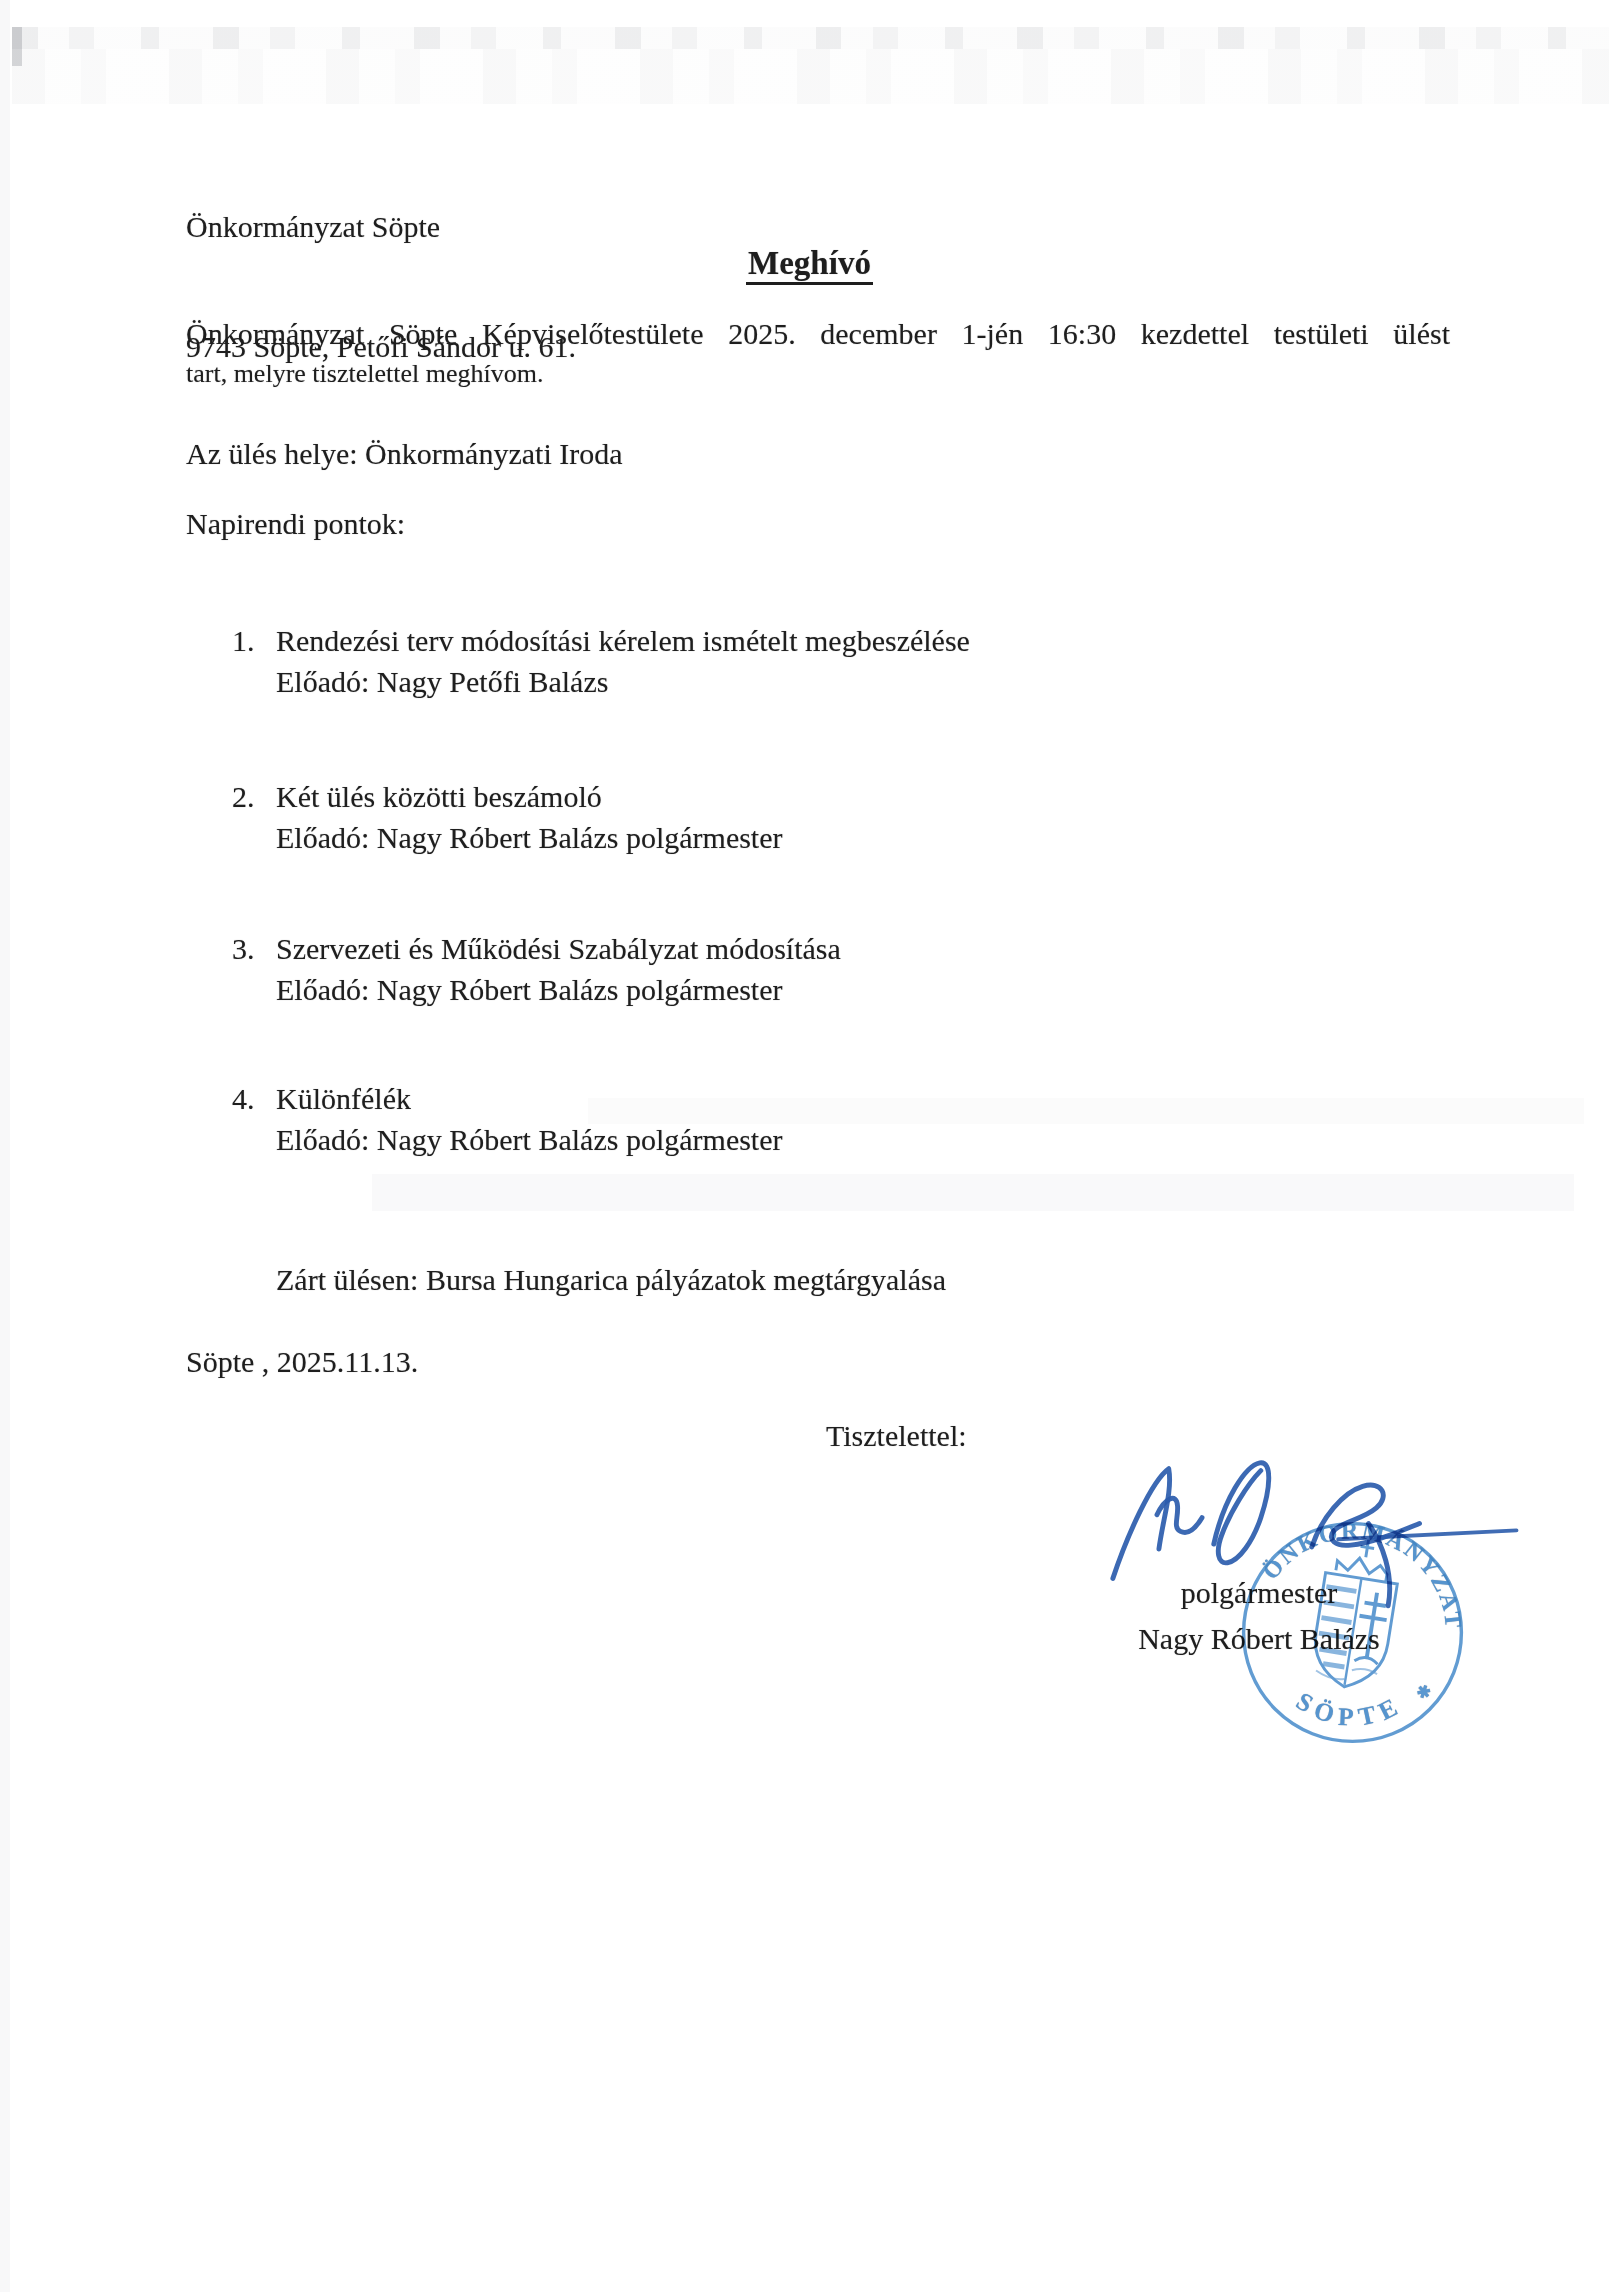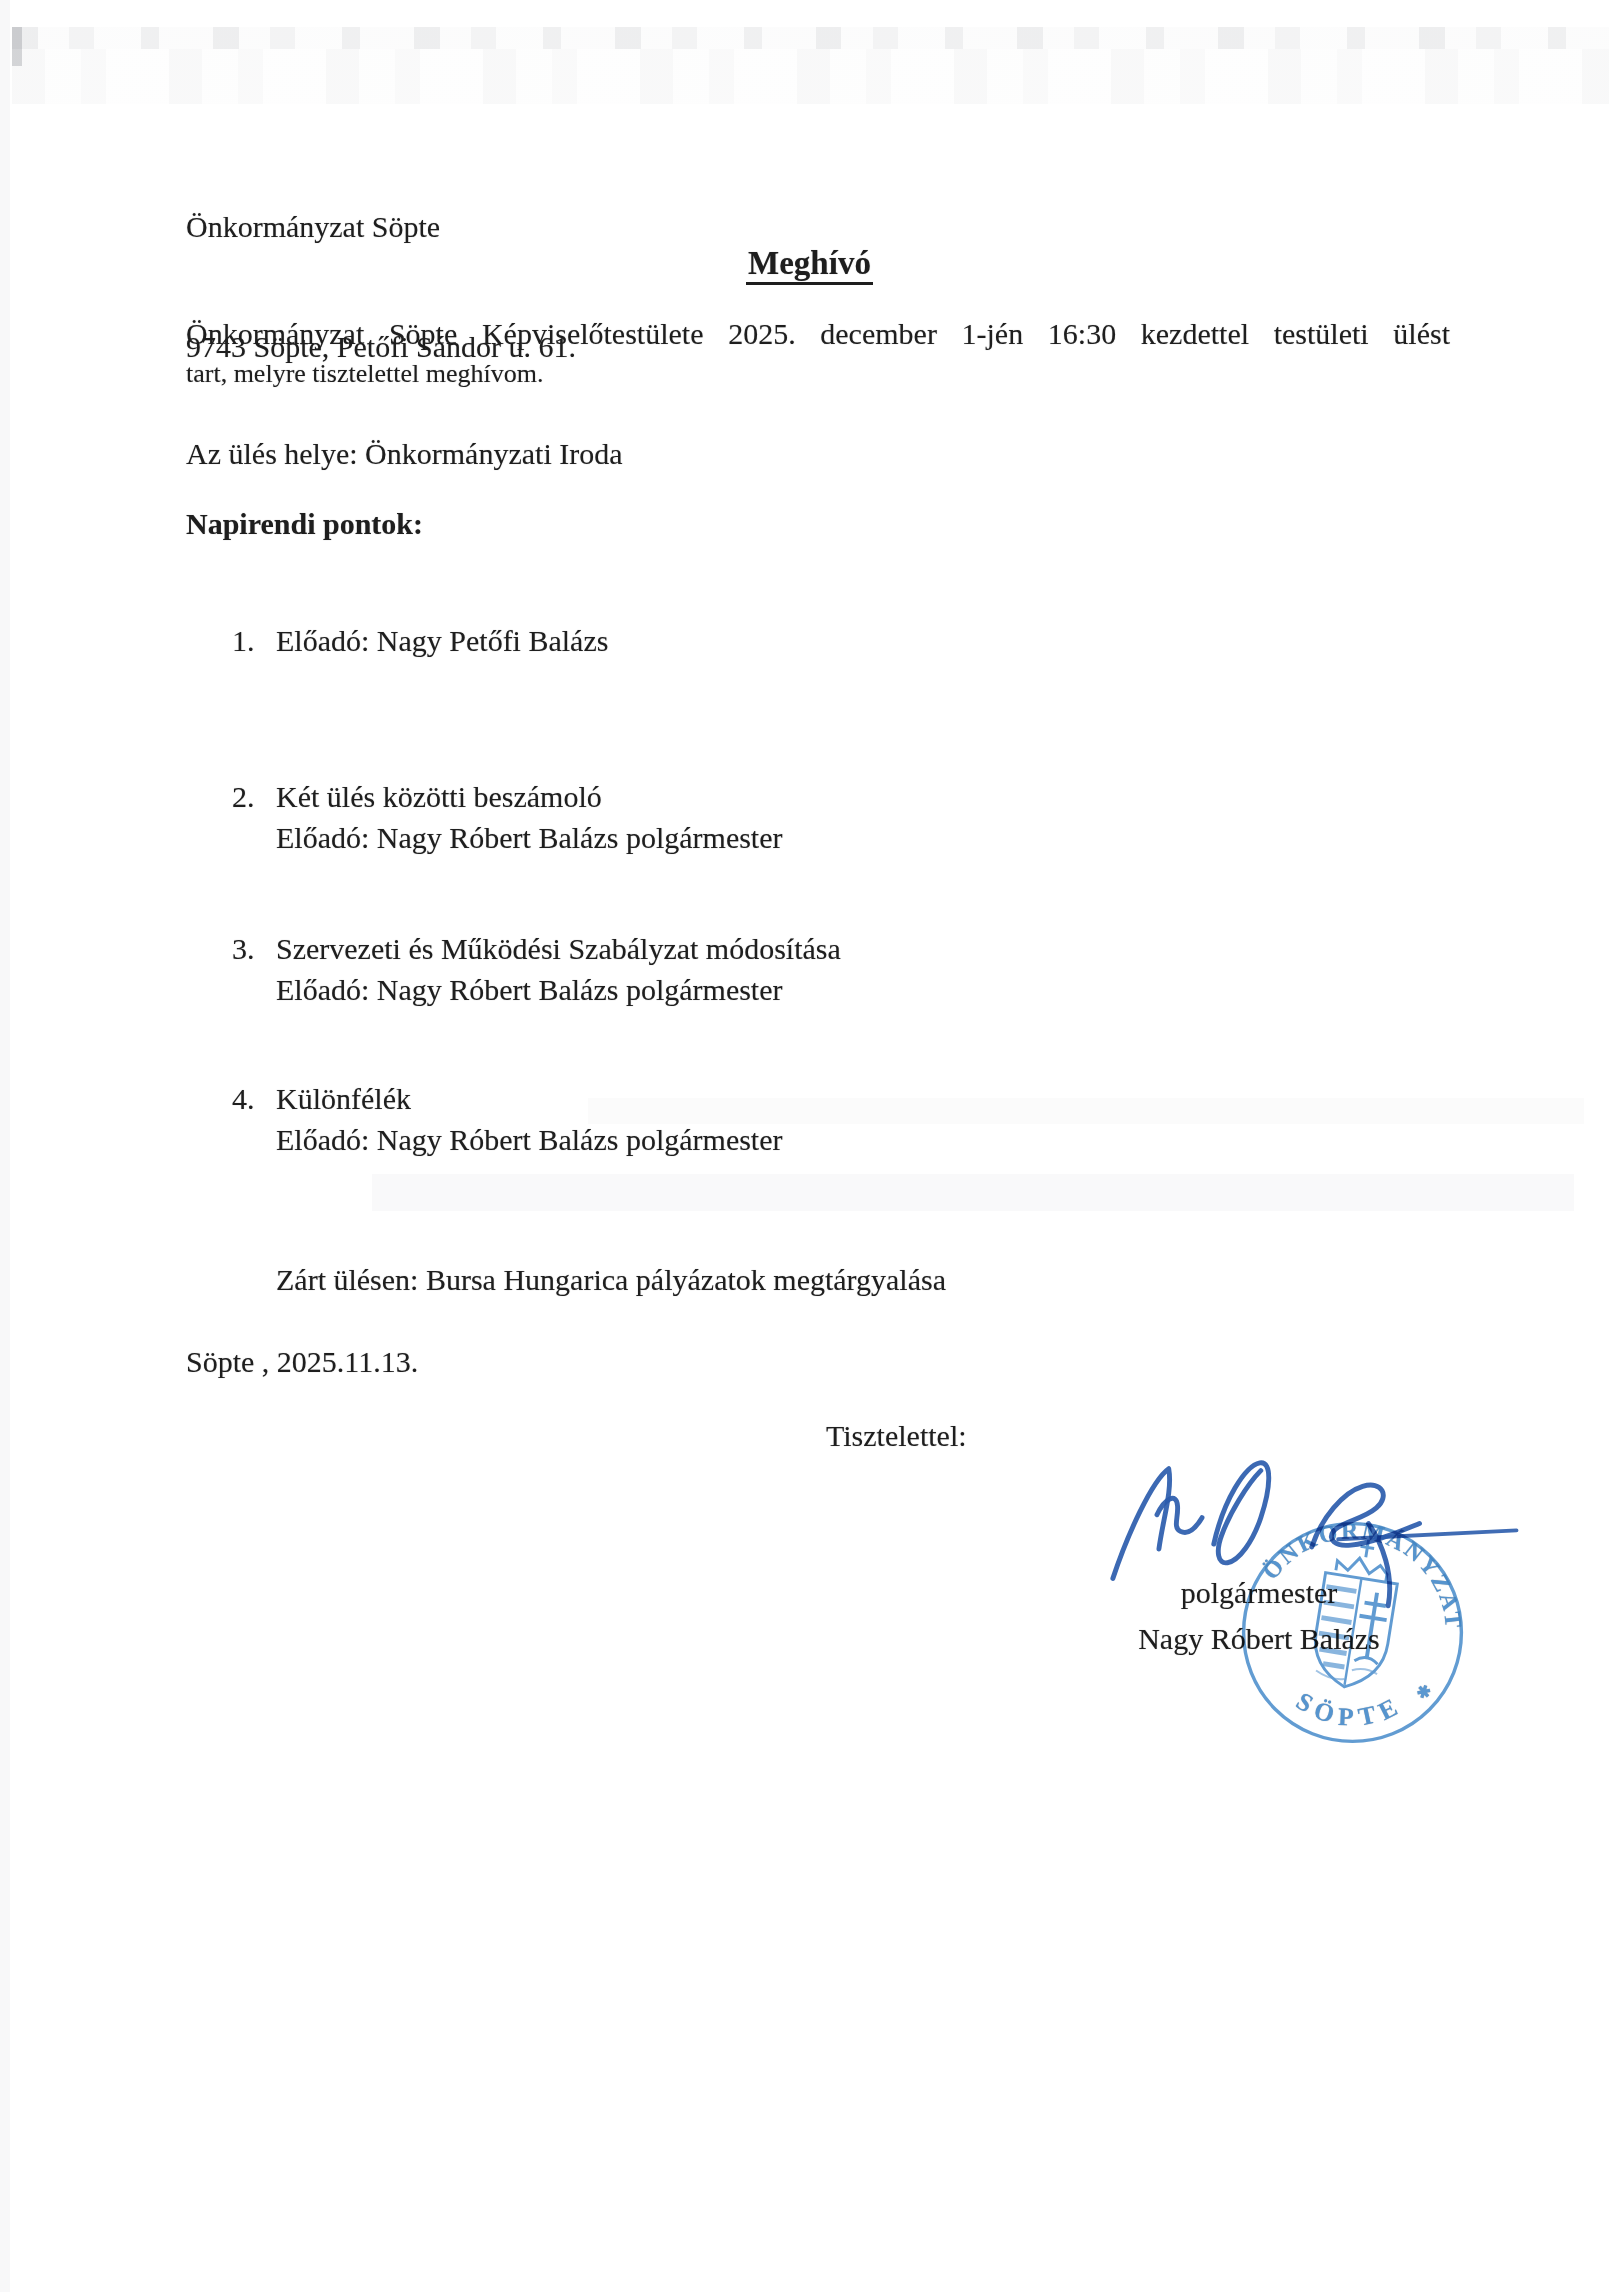--- a/index.html
+++ b/index.html
@@ -3,21 +3,21 @@
 <meta charset="utf-8">
 <style>
   html,body { margin:0; padding:0; background:#e8e8e8; }
   .page {
     position:relative; width:1623px; height:2293px; margin:0 auto;
     background:var(--paper,#fff); overflow:hidden;
     font-family:"Liberation Serif", serif; color:var(--ink,#1e1e1e);
   }
   .ink { text-shadow:0 0 1px rgba(30,30,30,.38); }
   .txt { position:absolute; font-size:30px; line-height:40px; white-space:pre; }
-  .bold { font-weight:bold; }
+  .bold { font-weight:normal; }
 
   
   .header { left:186px; top:127px; }
 
   
   .title-wrap { position:absolute; left:0; top:245px; width:1619px; text-align:center; }
   .title-wrap span {
     font-size:33px; font-weight:bold; line-height:37px;
     border-bottom:3.9px solid var(--ink,#1e1e1e); padding:0 2px 1px 2px;
   }
@@ -88,20 +88,21 @@
     <div class="l2">tart, melyre tisztelettel meghívom.</div>
   </div>
 
   <div class="txt" style="left:186px; top:434px;">Az ülés helye: Önkormányzati Iroda</div>
 
   <div class="txt bold" style="left:186px; top:504px;">Napirendi pontok:</div>
 
   <div class="item" style="top:620px;">
     <span class="num">1.</span>
     <div class="lines">
+      <div>Rendezési terv módosítási kérelem ismételt megbeszélése</div>
       <div>Előadó: Nagy Petőfi Balázs</div>
     </div>
   </div>
 
   <div class="item" style="top:776px;">
     <span class="num">2.</span>
     <div class="lines">
       <div>Két ülés közötti beszámoló</div>
       <div>Előadó: Nagy Róbert Balázs polgármester</div>
     </div>

